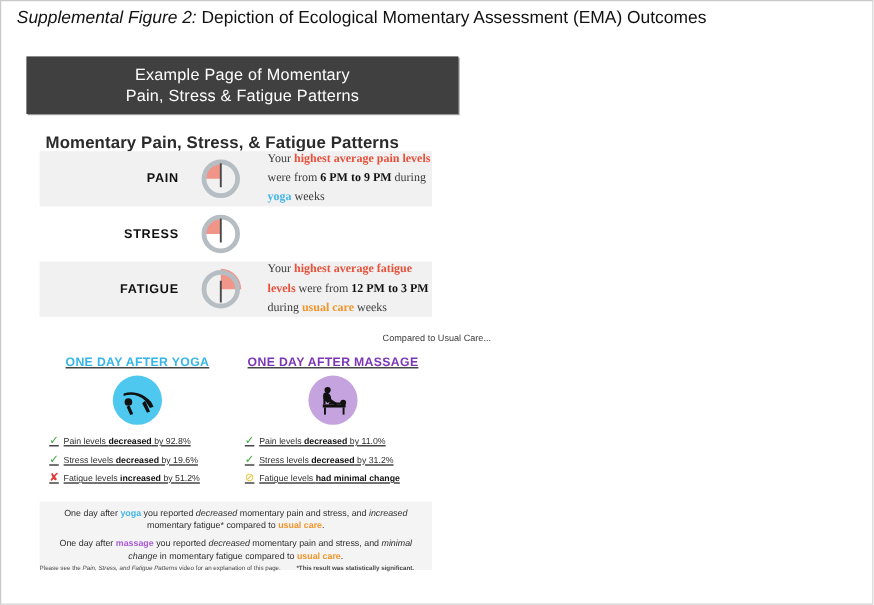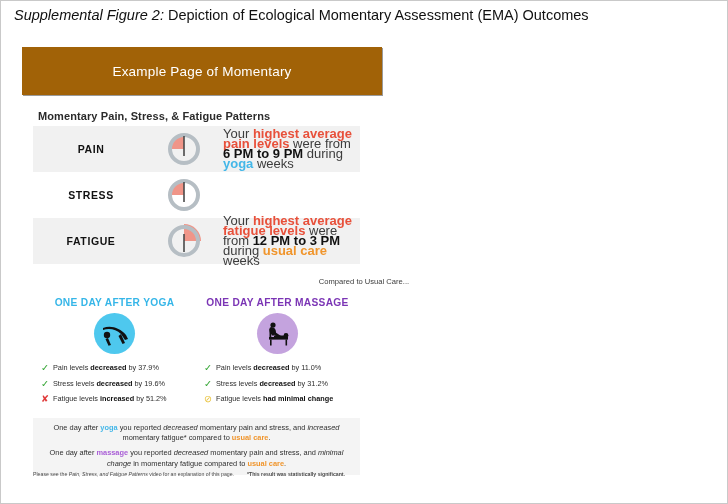--- a/index.html
+++ b/index.html
@@ -25,68 +25,68 @@
     color:#111;
   }
   .caption .lead{
     font-weight:normal;font-style:italic;
   }
 
   
   .banner{
     position:absolute;left:22px;top:47px;
     width:360px;height:48px;
-    background:#a16207;
+    background:#404040;
     color:#ffffff;
     display:flex;flex-direction:column;
     align-items:center;justify-content:center;
     box-shadow:1px 1px 0 #9a9a9a;
   }
   .banner div{font-size:13.5px;line-height:17px;letter-spacing:.2px;}
 
   
   .sec-head{
     position:absolute;left:38px;top:110px;
-    font-size:11px;font-weight:600;color:#2b2b2b;
+    font-size:14px;font-weight:600;color:#2b2b2b;
     letter-spacing:.1px;
   }
 
   
   .rows{position:absolute;left:33px;top:126px;width:327px;}
   .prow{
     display:flex;align-items:center;
     height:46px;
     position:relative;
   }
   .prow.shade{background:#f1f1f1;}
   .prow .lbl{
-    width:116px;text-align:center;
+    width:116px;text-align:right;
     font-size:10.5px;font-weight:bold;letter-spacing:.6px;color:#111;
   }
   .prow .dialwrap{
     width:70px;display:flex;align-items:center;justify-content:center;
   }
   .prow .msg{
-    flex:1;font-size:13px;line-height:10px;
-    color:#3c3c3c;padding-left:4px;
+    flex:1;font-size:10px;line-height:16px;
+    color:#3c3c3c;padding-left:4px;font-family:Liberation Serif, serif;
   }
   .msg b{font-weight:bold;color:#111;}
   .hl-red{color:#e8503a;font-weight:bold;}
   .hl-yoga{color:#44b7e8;font-weight:bold;}
   .hl-uc{color:#f0952c;font-weight:bold;}
 
   
   .cmp{
     position:absolute;left:0;right:0;top:277px;
     text-align:center;font-size:7.6px;color:#3c3c3c;
   }
 
   
   .cols{position:absolute;left:33px;top:297px;width:327px;display:flex;}
-  .col{width:163px;}
+  .col{width:163px;text-decoration:underline;}
   .col h3{
     margin:0;text-align:center;
     font-size:10.2px;font-weight:bold;letter-spacing:.3px;
   }
   .col.yoga h3{color:#36b6e8;}
   .col.mass h3{color:#7b35b5;}
   .circ{
     width:41px;height:41px;border-radius:50%;
     margin:5px auto 0;display:flex;align-items:center;justify-content:center;
   }
@@ -131,20 +131,21 @@
 <body>
 
 <div class="frame"></div>
 
 <div class="caption">
   <span class="lead">Supplemental Figure 2:</span><span> Depiction of Ecological Momentary Assessment (EMA) Outcomes</span>
 </div>
 
 <div class="banner">
   <div>Example Page of Momentary</div>
+  <div>Pain, Stress &amp; Fatigue Patterns</div>
 </div>
 
 <div class="sec-head">Momentary Pain, Stress, &amp; Fatigue Patterns</div>
 
 <div class="rows">
 
   <div class="prow shade">
     <div class="lbl">PAIN</div>
     <div class="dialwrap">
       <svg width="40" height="40" viewBox="0 0 40 40">
@@ -190,21 +191,21 @@
       <svg width="32" height="32" viewBox="0 0 32 32">
         <circle cx="8" cy="17" r="3.2" fill="#111"></circle>
         <path d="M4 10 C12 7 21 10 27 17 L29 21 L26 22 L22 16 C17 11 10 10 4 12 Z" fill="#111"></path>
         <path d="M22 16 L26 25 L23.5 26 L19.5 18 Z" fill="#111"></path>
         <path d="M9 20 L12 27 L9.5 27.8 L6.5 21 Z" fill="#111"></path>
       </svg>
     </div>
     <ul class="blist">
       <li>
           <span class="mk ok">✓</span>
-          <span><span>Pain levels </span><b>decreased</b><span> by 37.9%</span></span>
+          <span><span>Pain levels </span><b>decreased</b><span> by 92.8%</span></span>
         </li>
       <li>
           <span class="mk ok">✓</span>
           <span><span>Stress levels </span><b>decreased</b><span> by 19.6%</span></span>
         </li>
       <li>
           <span class="mk no">✘</span>
           <span><span>Fatigue levels </span><b>increased</b><span> by 51.2%</span></span>
         </li>
     </ul>

